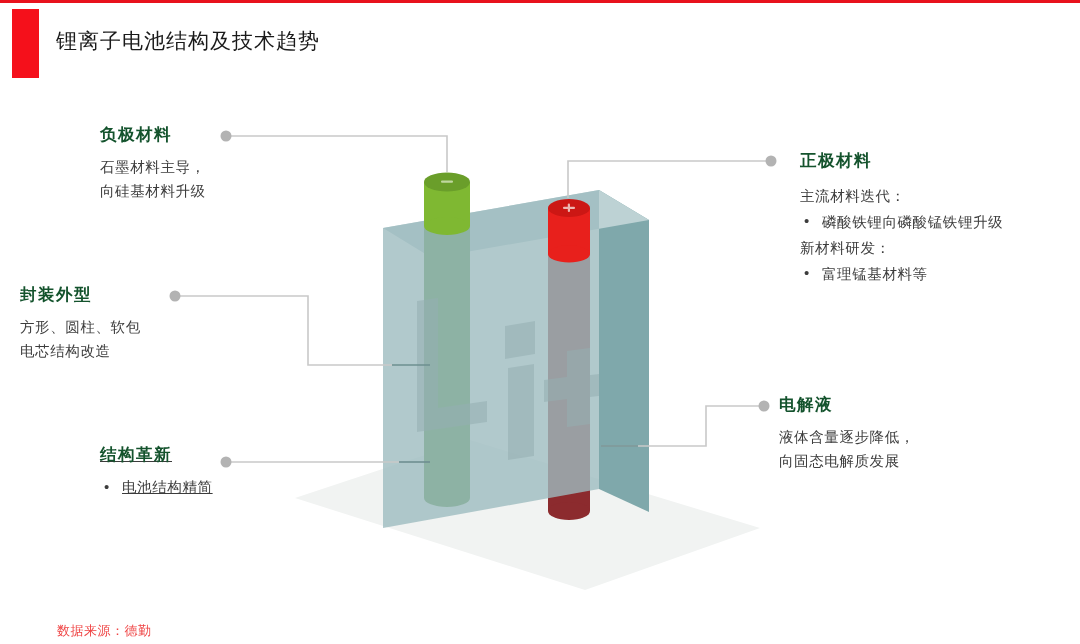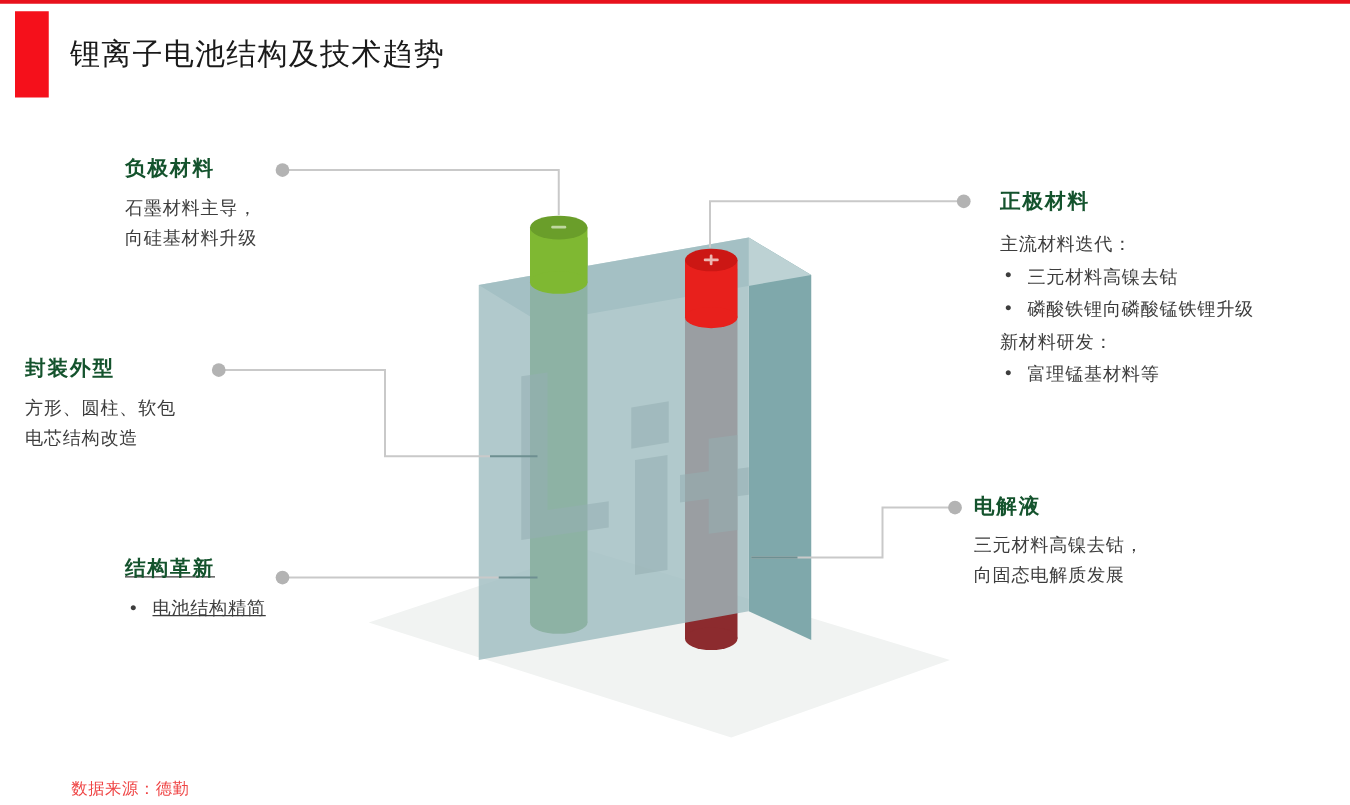--- a/index.html
+++ b/index.html
@@ -25,21 +25,21 @@
   }
   #title-accent {
     position: absolute;
     left: 12px; top: 9px;
     width: 27px; height: 69px;
     background: #f5101b;
   }
   #page-title {
     position: absolute;
     left: 56px; top: 27px;
-    font-size: 24px;
+    font-size: 21px;
     font-weight: 400;
     letter-spacing: 1px;
     color: #1a1a1a;
     white-space: nowrap;
   }
 
   
   .annot { position: absolute; }
   .annot-head {
     color: #14532d;
@@ -213,28 +213,27 @@
   <div class="annot-head">结构革新</div>
   <ul class="annot-bullets">
     <li>电池结构精简</li>
   </ul>
 </div>
 
 <div class="annot" id="annot-cathode">
   <div class="annot-head">正极材料</div>
   <div class="annot-line">主流材料迭代：</div>
   <ul class="annot-bullets">
-    <li>三元材料高镍去钴</li>
     <li>磷酸铁锂向磷酸锰铁锂升级</li>
   </ul>
   <div class="annot-line">新材料研发：</div>
   <ul class="annot-bullets">
     <li>富理锰基材料等</li>
   </ul>
 </div>
 
 <div class="annot" id="annot-electrolyte">
   <div class="annot-head">电解液</div>
-  <div class="annot-line">三元材料高镍去钴，</div>
+  <div class="annot-line">液体含量逐步降低，</div>
   <div class="annot-line">向固态电解质发展</div>
 </div>
 
 <div id="source-note">数据来源：德勤</div>
 
 </body></html>

